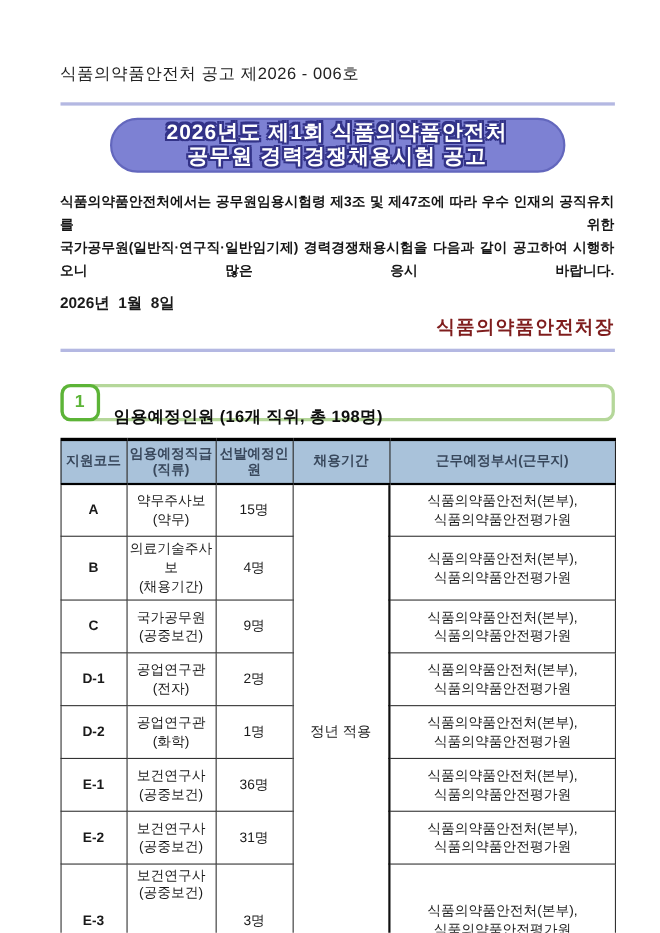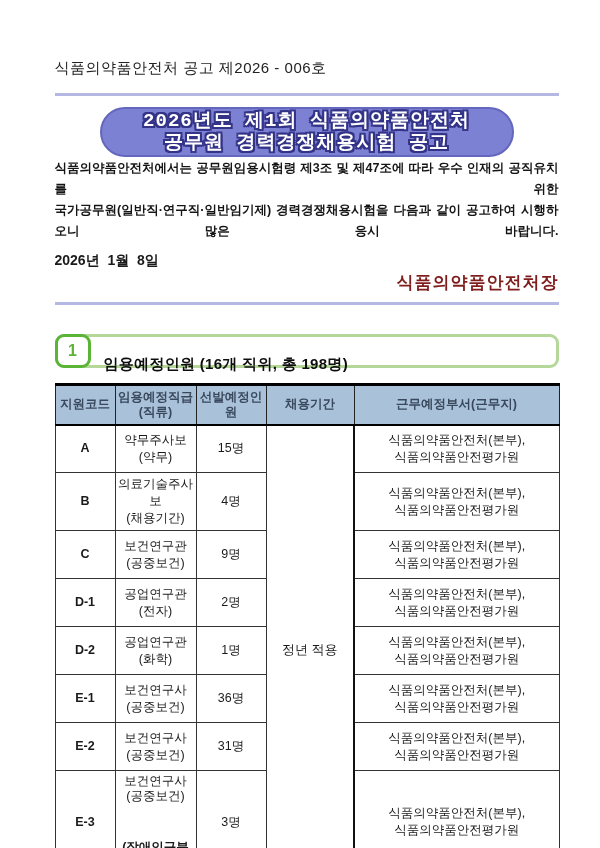--- a/index.html
+++ b/index.html
@@ -18,32 +18,32 @@
     letter-spacing: 0.5px; font-weight: 500;
   }
   .divider {
     height: 3px; background: #b4b8e2; border: none; margin-top: 15px;
   }
   .divider-2 { margin-top: 8px; }
 
   .banner {
     width: 414px; height: 50px; margin: 11px auto 0;
     background: #7d81d3; border: 2px solid #6367bd; border-radius: 26px;
-    display: flex; flex-direction: column; justify-content: center; align-items: center; font-family: Liberation Mono, monospace;
+    display: flex; flex-direction: column; justify-content: center; align-items: center;
   }
   .banner-line {
     font-size: 19px; line-height: 22px; font-weight: bold; letter-spacing: 1px;
     color: #ffffff;
     text-shadow: -2px -2px 0 #333388, 2px -2px 0 #333388, -2px 2px 0 #333388,
                   2px 2px 0 #333388, 0 -2px 0 #333388, 0 2px 0 #333388,
                  -2px 0 0 #333388, 2px 0 0 #333388;
     white-space: nowrap;
   }
 
-  .intro { margin-top: 1px; }
+  .intro { margin-top: 16px; }
   .intro-line {
     font-size: 12.5px; line-height: 21px; font-weight: bold; color: #151515;
     text-align: justify; text-align-last: justify;
   }
 
   .date-line {
     margin-top: 10px; text-align: left;
     font-size: 14px; line-height: 17px; font-weight: 600; color: #1a1a1a;
     white-space: pre;
   }
@@ -161,21 +161,21 @@
           </td>
           <td>4명</td>
           <td>
             <div>식품의약품안전처(본부),</div>
             <div>식품의약품안전평가원</div>
           </td>
         </tr>
         <tr>
           <td class="cell-code">C</td>
           <td>
-            <div>보건연구관</div>
+            <div>국가공무원</div>
             <div>(공중보건)</div>
           </td>
           <td>9명</td>
           <td>
             <div>식품의약품안전처(본부),</div>
             <div>식품의약품안전평가원</div>
           </td>
         </tr>
         <tr>
           <td class="cell-code">D-1</td>

